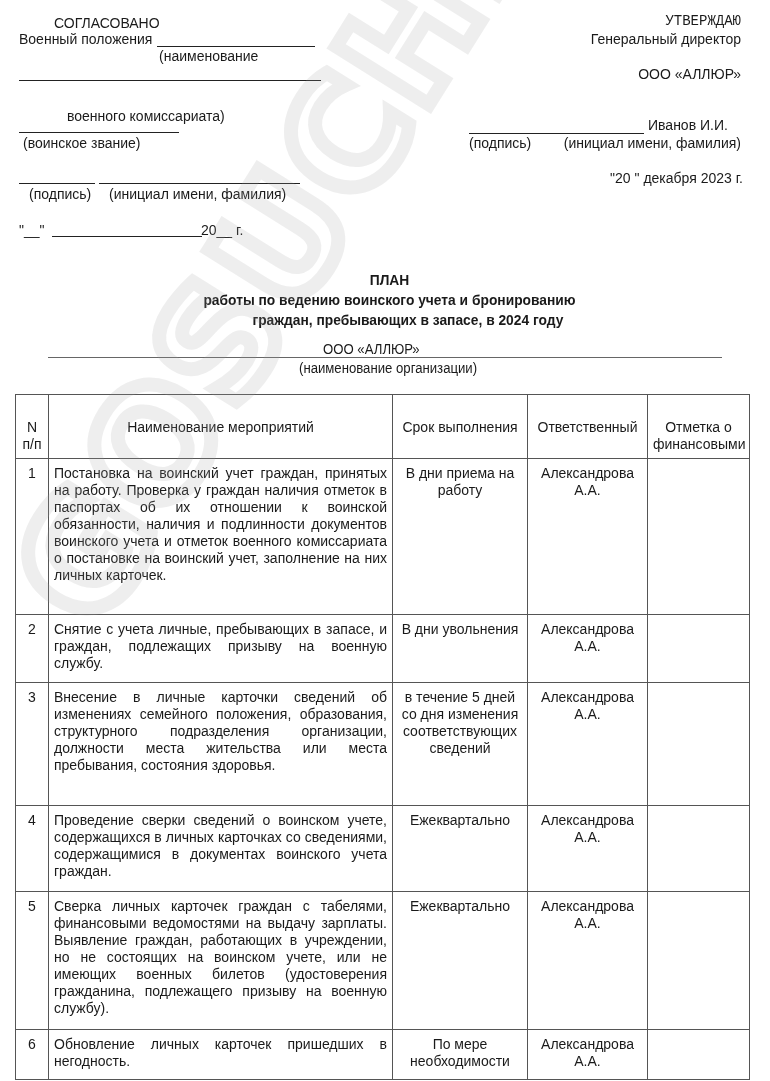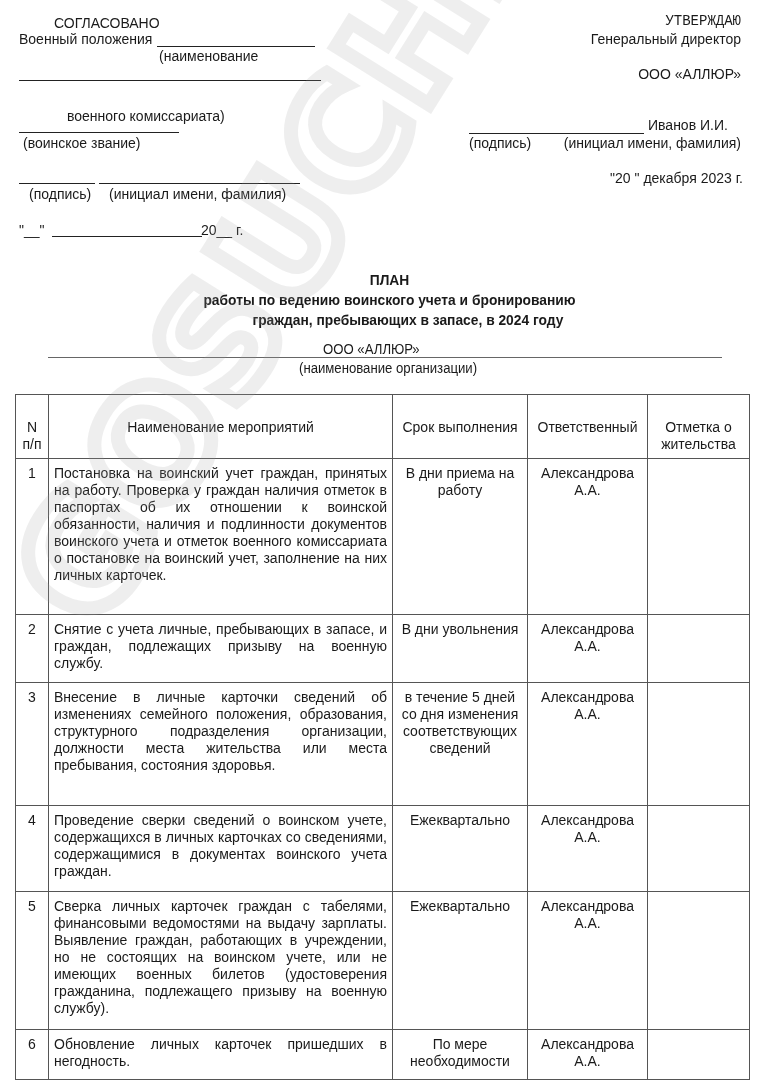--- a/index.html
+++ b/index.html
@@ -85,21 +85,21 @@
     <col style="width:135px">
     <col style="width:120px">
     <col style="width:102px">
   </colgroup>
   <thead>
     <tr style="height:50px;">
       <th>N п/п</th>
       <th>Наименование мероприятий</th>
       <th>Срок выполнения</th>
       <th>Ответственный</th>
-      <th>Отметка о жительства</th>
+      <th>Отметка о финансовыми</th>
     </tr>
   </thead>
   <tbody>
     <tr style="height:156px;">
       <td class="num">1</td>
       <td class="desc">Постановка на воинский учет граждан, принятых на работу. Проверка у граждан наличия отметок в паспортах об их отношении к воинской обязанности, наличия и подлинности документов воинского учета и отметок военного комиссариата о постановке на воинский учет, заполнение на них личных карточек.</td>
       <td class="center">В дни приема на работу</td>
       <td class="center">Александрова А.А.</td>
       <td></td>
     </tr>

